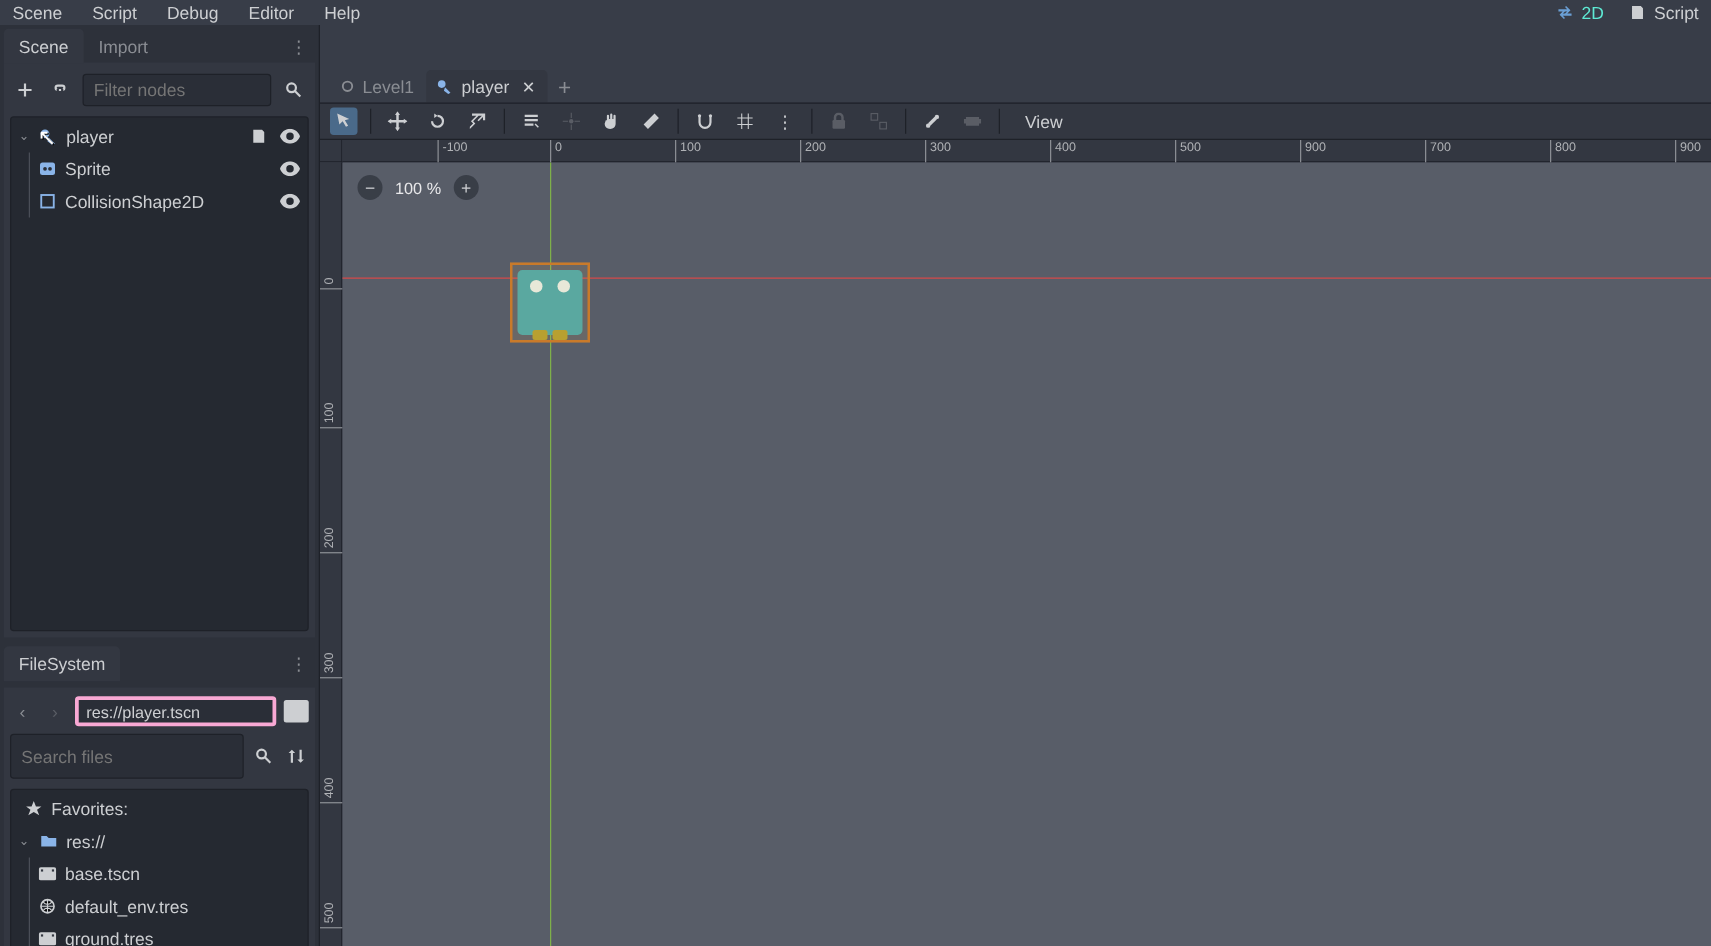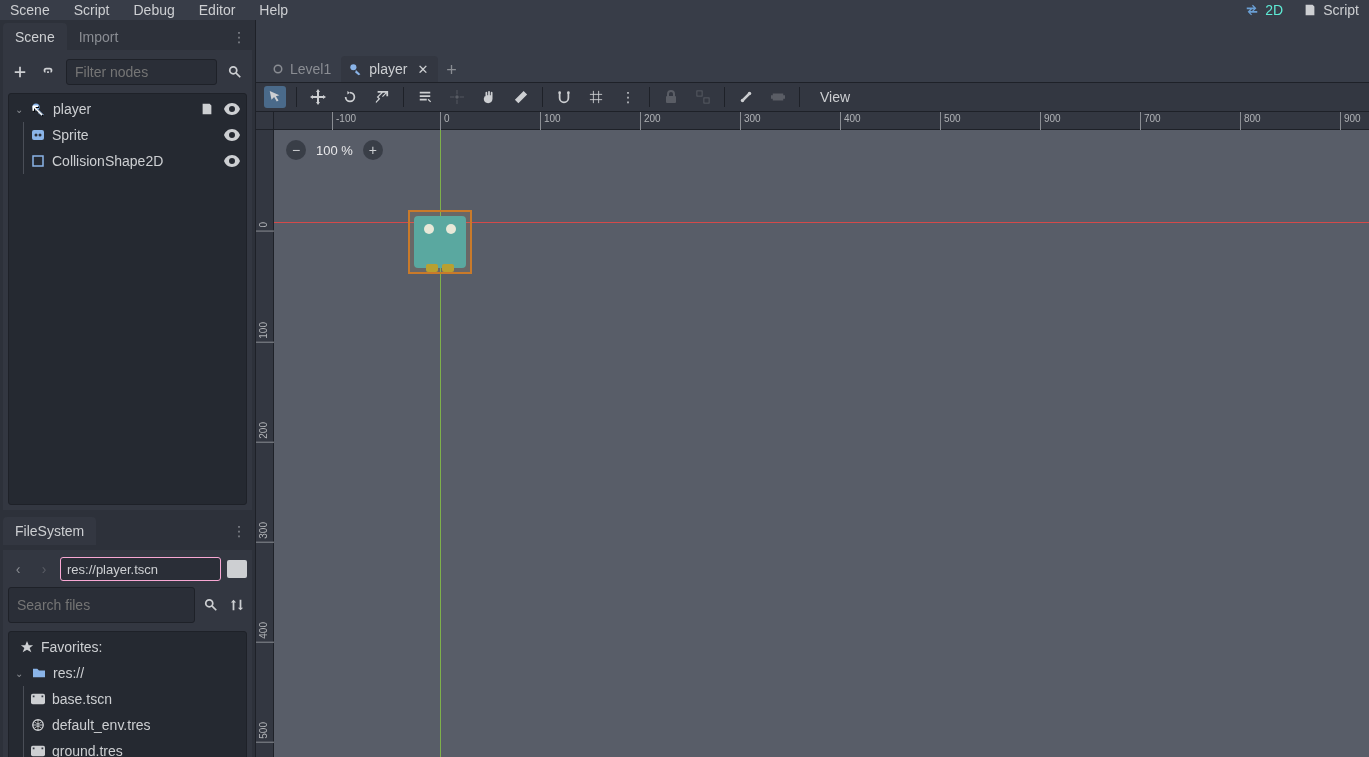--- a/index.html
+++ b/index.html
@@ -32,21 +32,21 @@
 .tree-row { display: flex; align-items: center; height: 26px; padding: 0 6px; gap: 6px; cursor: pointer; }
 .tree-row .expand { width: 10px; color: #8a8d93; font-size: 10px; }
 .tree-row .nicon { width: 16px; height: 16px; display: flex; align-items: center; justify-content: center; }
 .tree-row .spacer { flex: 1; }
 .tree-row .vis { color: #cdcfd2; cursor: pointer; }
 .tree-row .scr { color: #cdcfd2; cursor: pointer; margin-right: 4px; }
 .tree-branch { border-left: 1px solid #4a4e57; margin-left: 14px; }
 
 .fs-panel { flex: 1; display: flex; flex-direction: column; margin-top: 6px; }
 .fs-nav { display: flex; align-items: center; gap: 6px; padding: 2px 0; }
-.path-input { flex: 1; background: #2a2e37; border: 1px solid #f9a8d4; border-radius: 3px; height: 24px; padding: 0 6px; color: #cdcfd2; display: flex; align-items: center; font-size: 13px; }
+.path-input { flex: 1; background: #2a2e37; border: 3px solid #f9a8d4; border-radius: 3px; height: 24px; padding: 0 6px; color: #cdcfd2; display: flex; align-items: center; font-size: 13px; }
 .box-btn { width: 20px; height: 18px; background: #cdcfd2; border-radius: 2px; cursor: pointer; }
 .fs-search { display: flex; align-items: center; gap: 6px; padding: 4px 0; }
 .fs-search .filter-input { height: 36px; }
 
 .center { flex: 1; display: flex; flex-direction: column; background: #383d48; }
 
 .scene-tabs { height: 30px; display: flex; align-items: flex-end; padding: 3px 8px 0 8px; gap: 0; margin-top: 32px; }
 .scene-tab { padding: 5px 10px 5px 8px; display: flex; align-items: center; gap: 6px; cursor: pointer; color: #8a8d93; }
 .scene-tab.active { background: #333741; border-top-left-radius: 4px; border-top-right-radius: 4px; color: #cdcfd2; }
 .scene-tab .close { color: #cdcfd2; margin-left: 4px; cursor: pointer; font-size: 13px; }
@@ -390,21 +390,21 @@
             <path fill="#5a5d65" d="M2 4h12v8H2zM0 6h2v4H0zm14 0h2v4h-2z"></path>
           </svg>
         </div>
       <div class="sep"></div>
       <div class="view-btn">View</div>
     </div>
 
     <div class="viewport-wrap">
       <div class="ruler-corner"></div>
       <div class="ruler-h" id="ruler-h">
-          <div class="tick-h" style="left: 58px;">-100</div>
+          <div class="tick-h" style="left: 76px;">-100</div>
           <div class="tick-h" style="left: 166px;">0</div>
           <div class="tick-h" style="left: 266px;">100</div>
           <div class="tick-h" style="left: 366px;">200</div>
           <div class="tick-h" style="left: 466px;">300</div>
           <div class="tick-h" style="left: 566px;">400</div>
           <div class="tick-h" style="left: 666px;">500</div>
           <div class="tick-h" style="left: 766px;">900</div>
           <div class="tick-h" style="left: 866px;">700</div>
           <div class="tick-h" style="left: 966px;">800</div>
           <div class="tick-h" style="left: 1066px;">900</div>

